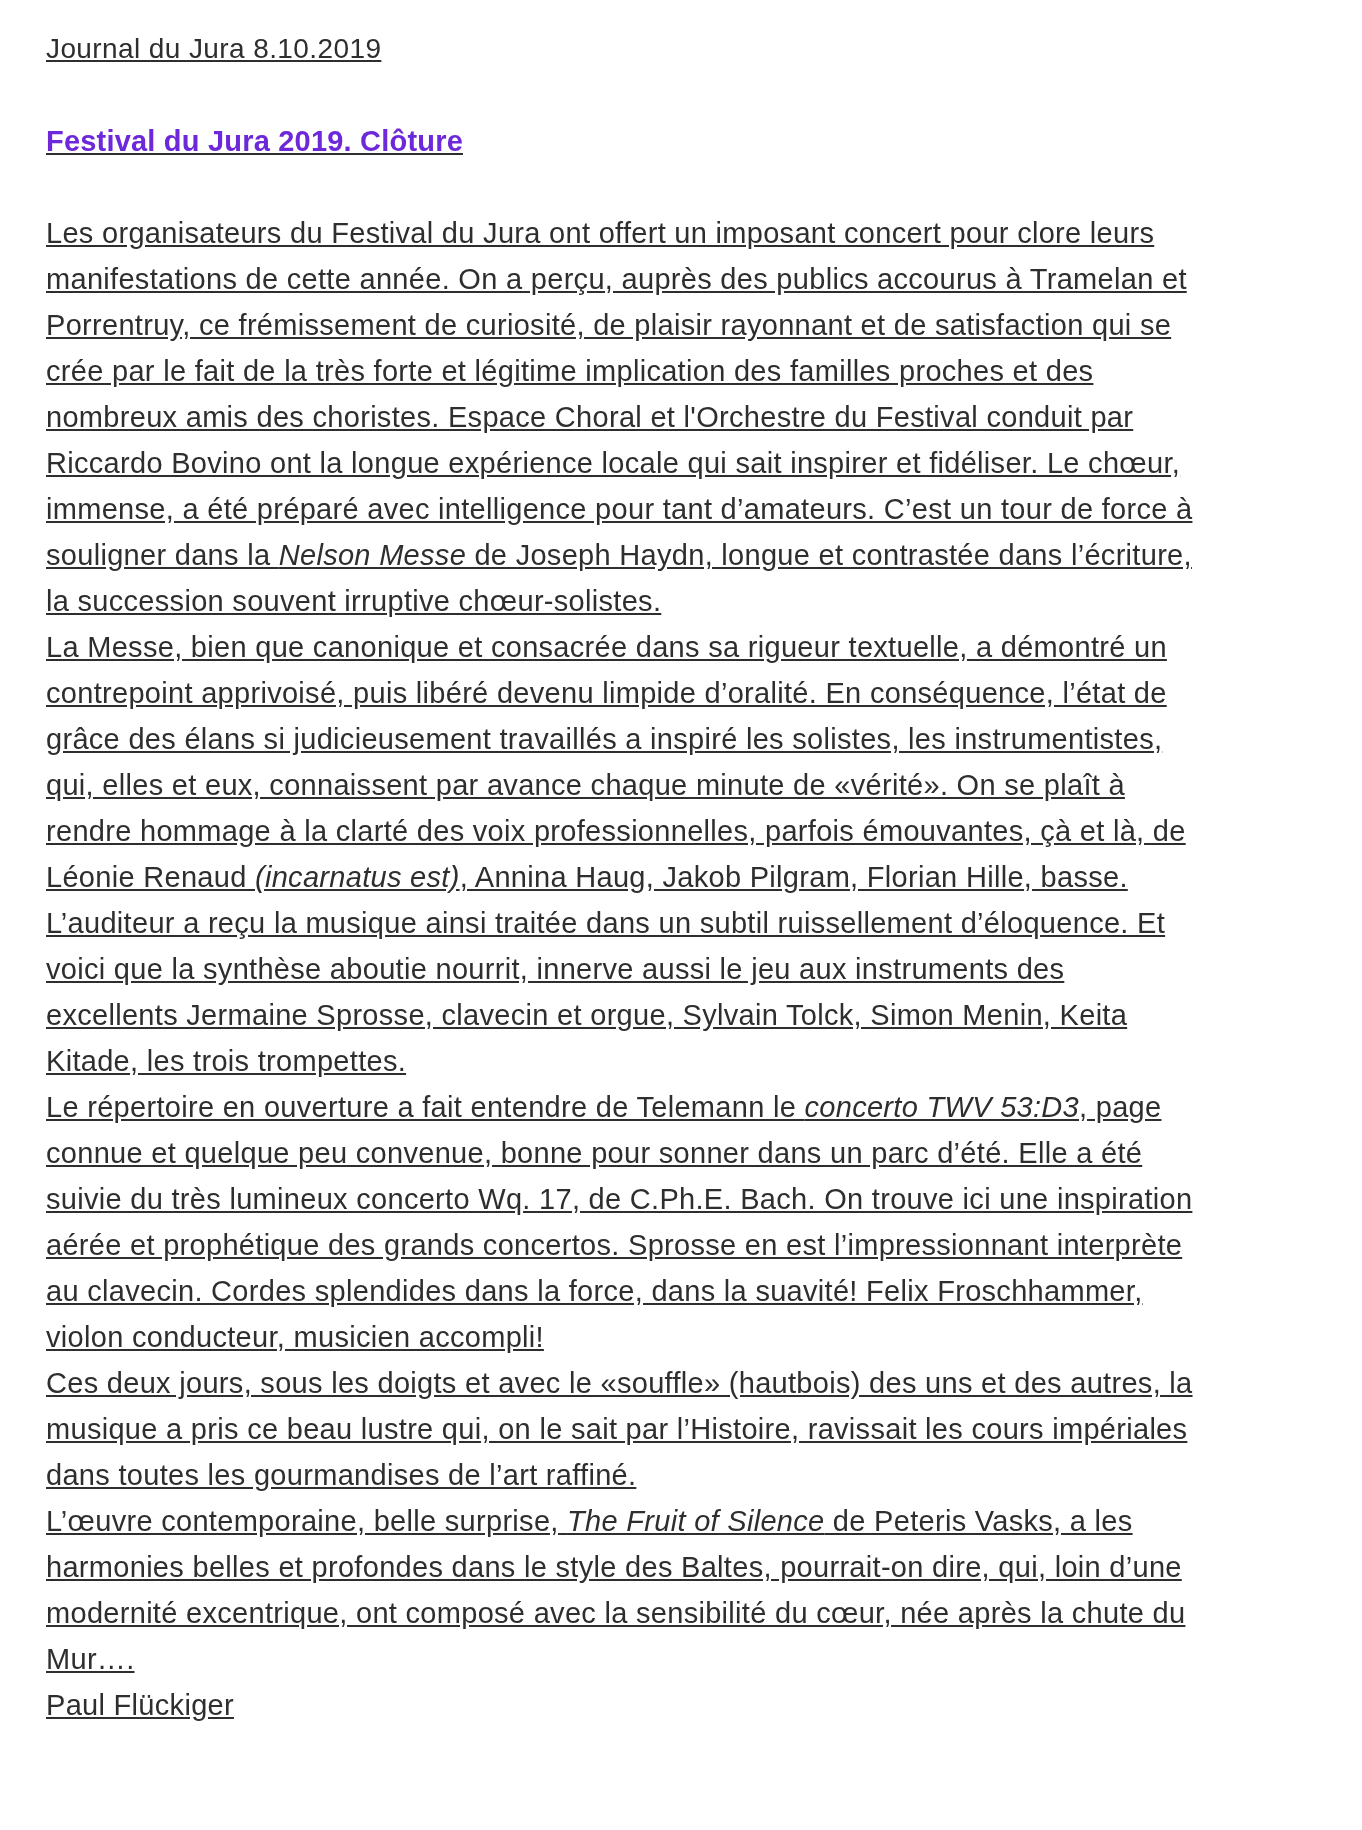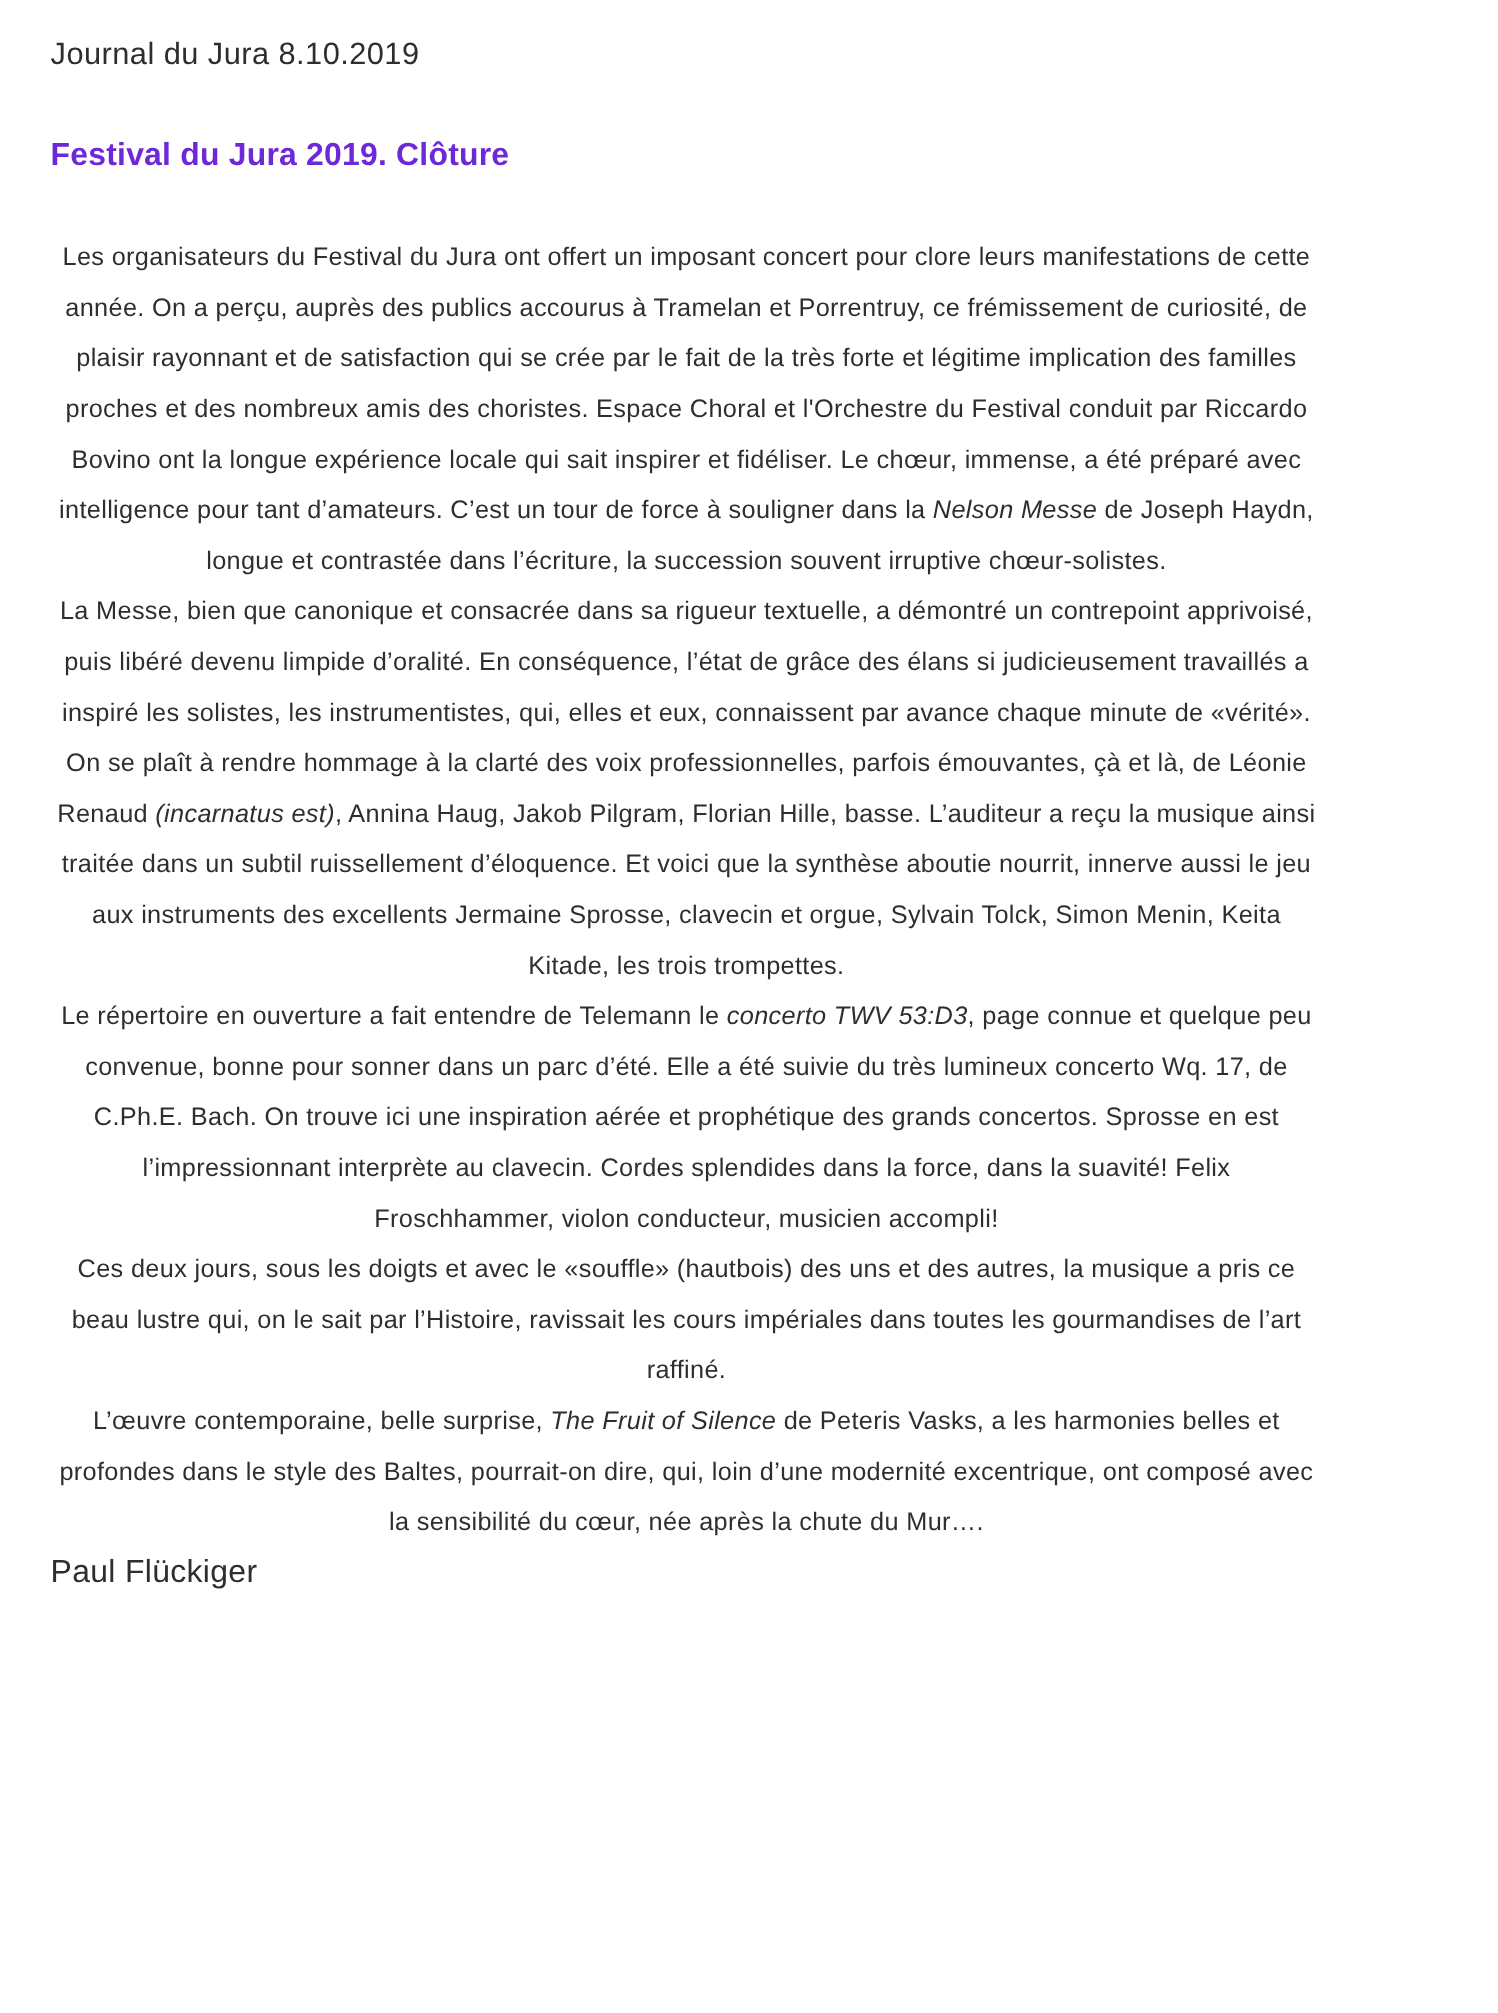--- a/index.html
+++ b/index.html
@@ -13,42 +13,42 @@
     font-family: "Liberation Sans", sans-serif;
     color: #2e2e2e;
     -webkit-font-smoothing: antialiased;
   }
   .page {
     box-sizing: border-box;
     width: 1232px;
     min-height: 1830px;
     padding: 26px 30px 40px 46px;
     background: #ffffff;
+    text-decoration: underline;
   }
   .source-line {
     font-size: 28px;
     line-height: 46px;
     font-weight: 400;
     letter-spacing: 0.4px;
   }
   .article-title {
     margin-top: 46px;
     font-size: 29px;
     line-height: 46px;
     font-weight: 700;
     letter-spacing: 0.2px;
     color: #6d28d9;
   }
   .article-body {
     margin-top: 46px;
-    font-size: 23px;
+    font-size: 29px;
     line-height: 46px;
     font-weight: 300;
     letter-spacing: 0.3px;
-    text-align: center;
   }
   .article-body p {
     margin: 0;
     padding: 0;
   }
   .article-body em {
     font-style: italic;
   }
   .byline {
     font-size: 29px;

